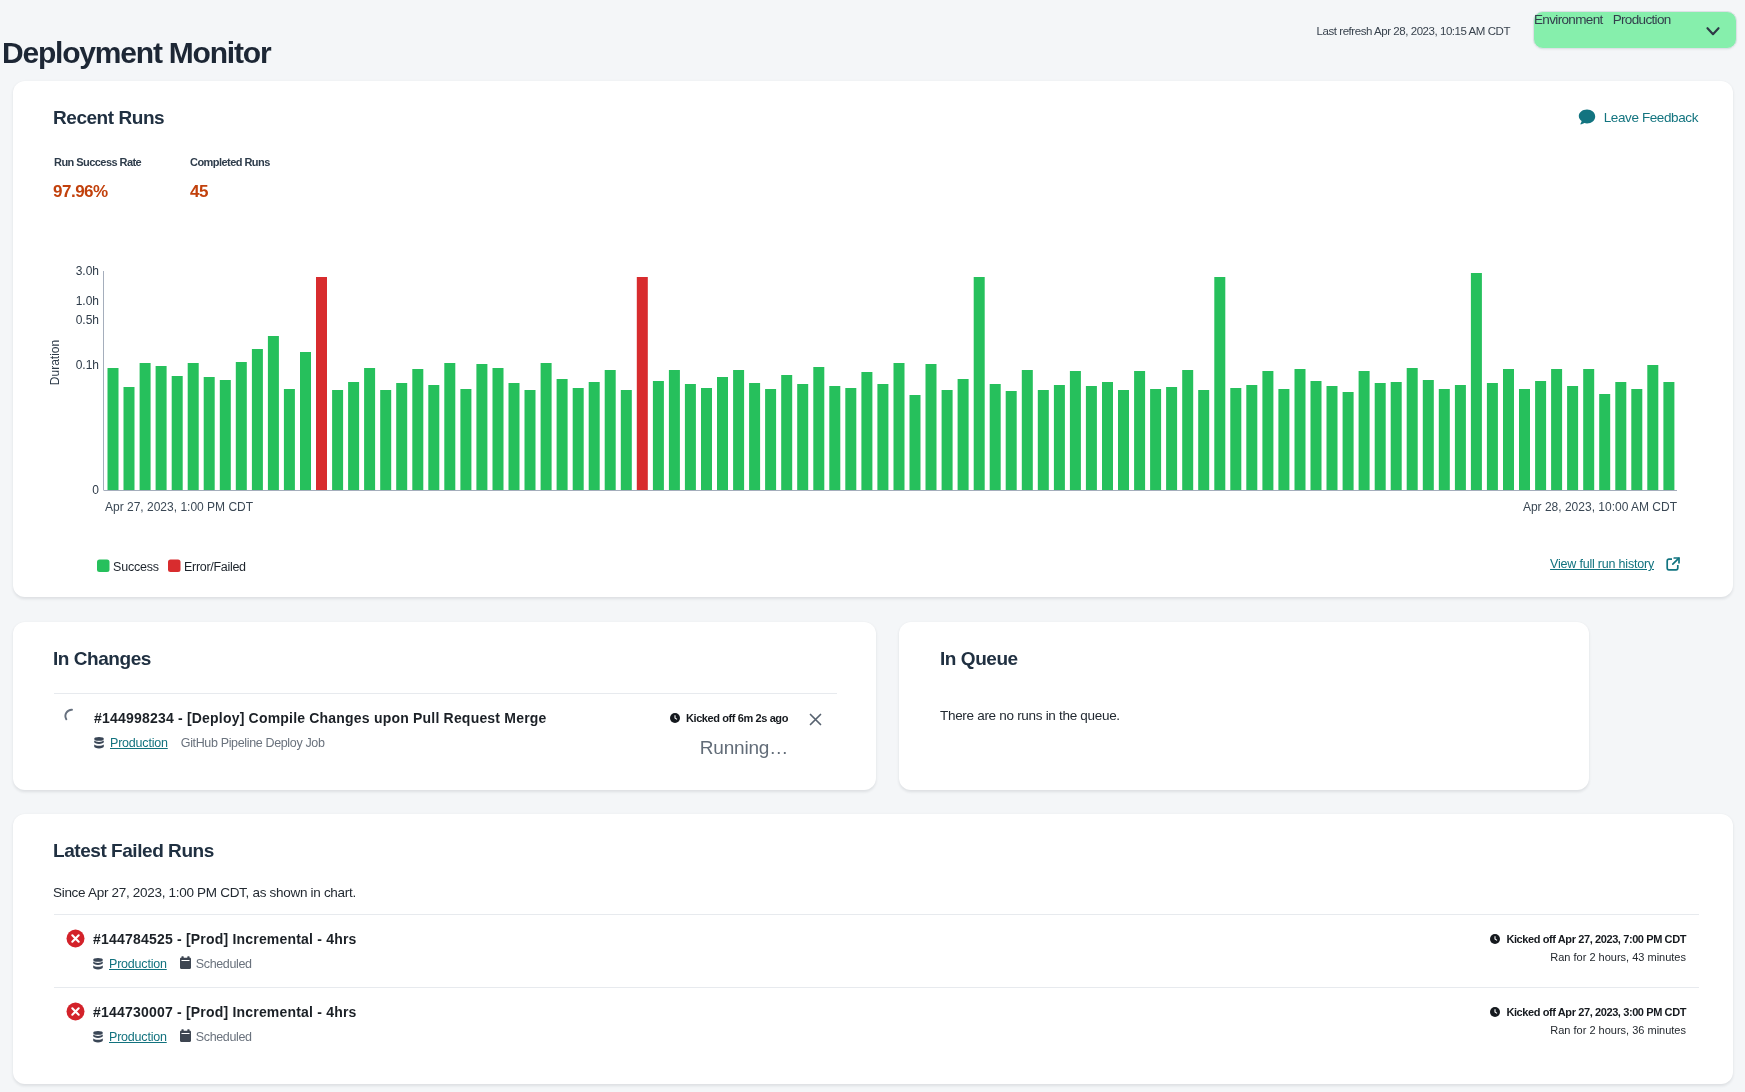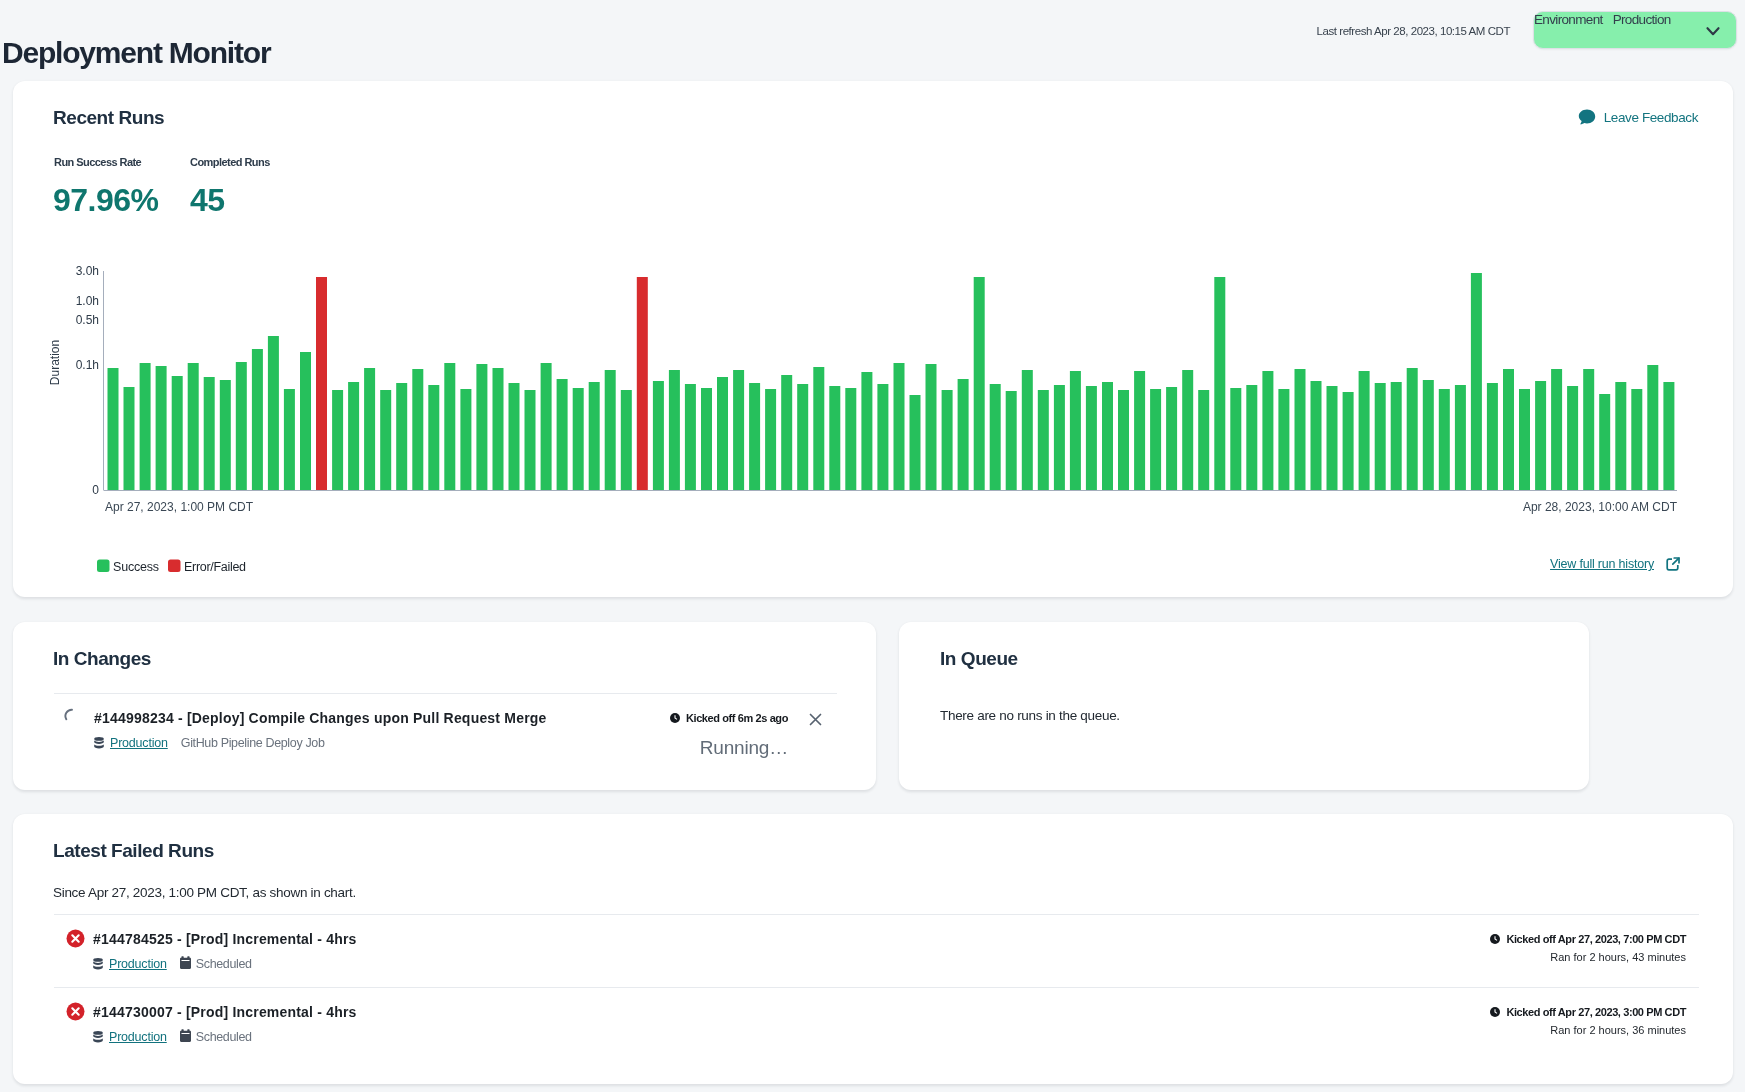--- a/index.html
+++ b/index.html
@@ -7,21 +7,21 @@
 .card { position:absolute; background:#fff; border-radius:12px; box-shadow:0 1.5px 3px rgba(20,30,40,.10); }
 h1 { position:absolute; left:2px; top:13px; font-size:30px; letter-spacing:-1.2px; color:#1d2735; font-weight:700;margin-top:23px; }
 .lastref { position:absolute; top:25px; right:235px; font-size:11.5px; letter-spacing:-0.45px; color:#39434e; white-space:nowrap; }
 .envbtn { position:absolute; left:1533px; top:11px; width:204px; height:38px; background:#86efac; border:1px solid #dde1e6; border-radius:10px; display:flex; font-size:13.5px; letter-spacing:-0.65px; color:#333e4c; box-shadow:0 1px 2px rgba(20,30,40,.05); }
 .envbtn b { font-weight:400; color:#333e4c; margin-left:10px; }
 .envbtn svg { position:absolute; right:16px; top:15px; }
 .h2 { position:absolute; font-size:19px; font-weight:700; color:#203041; letter-spacing:-0.45px; }
 .chart { position:absolute; left:0; top:0; }
 .feedback { position:absolute; display:flex; align-items:center; gap:8px; font-size:13.5px; letter-spacing:-0.4px; color:#13747f; }
 .mlabel { position:absolute; font-size:11px; font-weight:700; letter-spacing:-0.55px; color:#2e3c4b; }
-.mval { position:absolute; font-size:32px; font-weight:700; color:#0f766e; letter-spacing:-0.5px; }
+.mval { position:absolute; font-size:17px; font-weight:700; color:#c2410c; letter-spacing:-0.5px; }
 .viewlink { position:absolute; display:flex; align-items:center; gap:12px; font-size:12.5px; letter-spacing:-0.2px; color:#11727e; }
 .viewlink span { text-decoration:underline; }
 .divider { position:absolute; height:1px; background:#e7eaee; }
 .runtitle { position:absolute; font-size:14px; font-weight:700; color:#1b2026; letter-spacing:0.2px; white-space:nowrap; }
 .tagrow { position:absolute; display:flex; align-items:center; font-size:12.5px; white-space:nowrap; }
 .tagrow .prod { color:#12727e; text-decoration:underline; margin-left:6px; letter-spacing:-0.2px; }
 .tagrow .gray { color:#6a727d; letter-spacing:-0.35px; }
 .kicked { position:absolute; display:flex; align-items:center; gap:6px; font-size:11px; font-weight:700; letter-spacing:-0.4px; color:#15191e; white-space:nowrap; }
 .subgray { position:absolute; font-size:19px; letter-spacing:-0.2px; color:#626c78; white-space:nowrap; }
 .ranfor { position:absolute; font-size:11px; letter-spacing:0px; color:#23282e; white-space:nowrap; }

